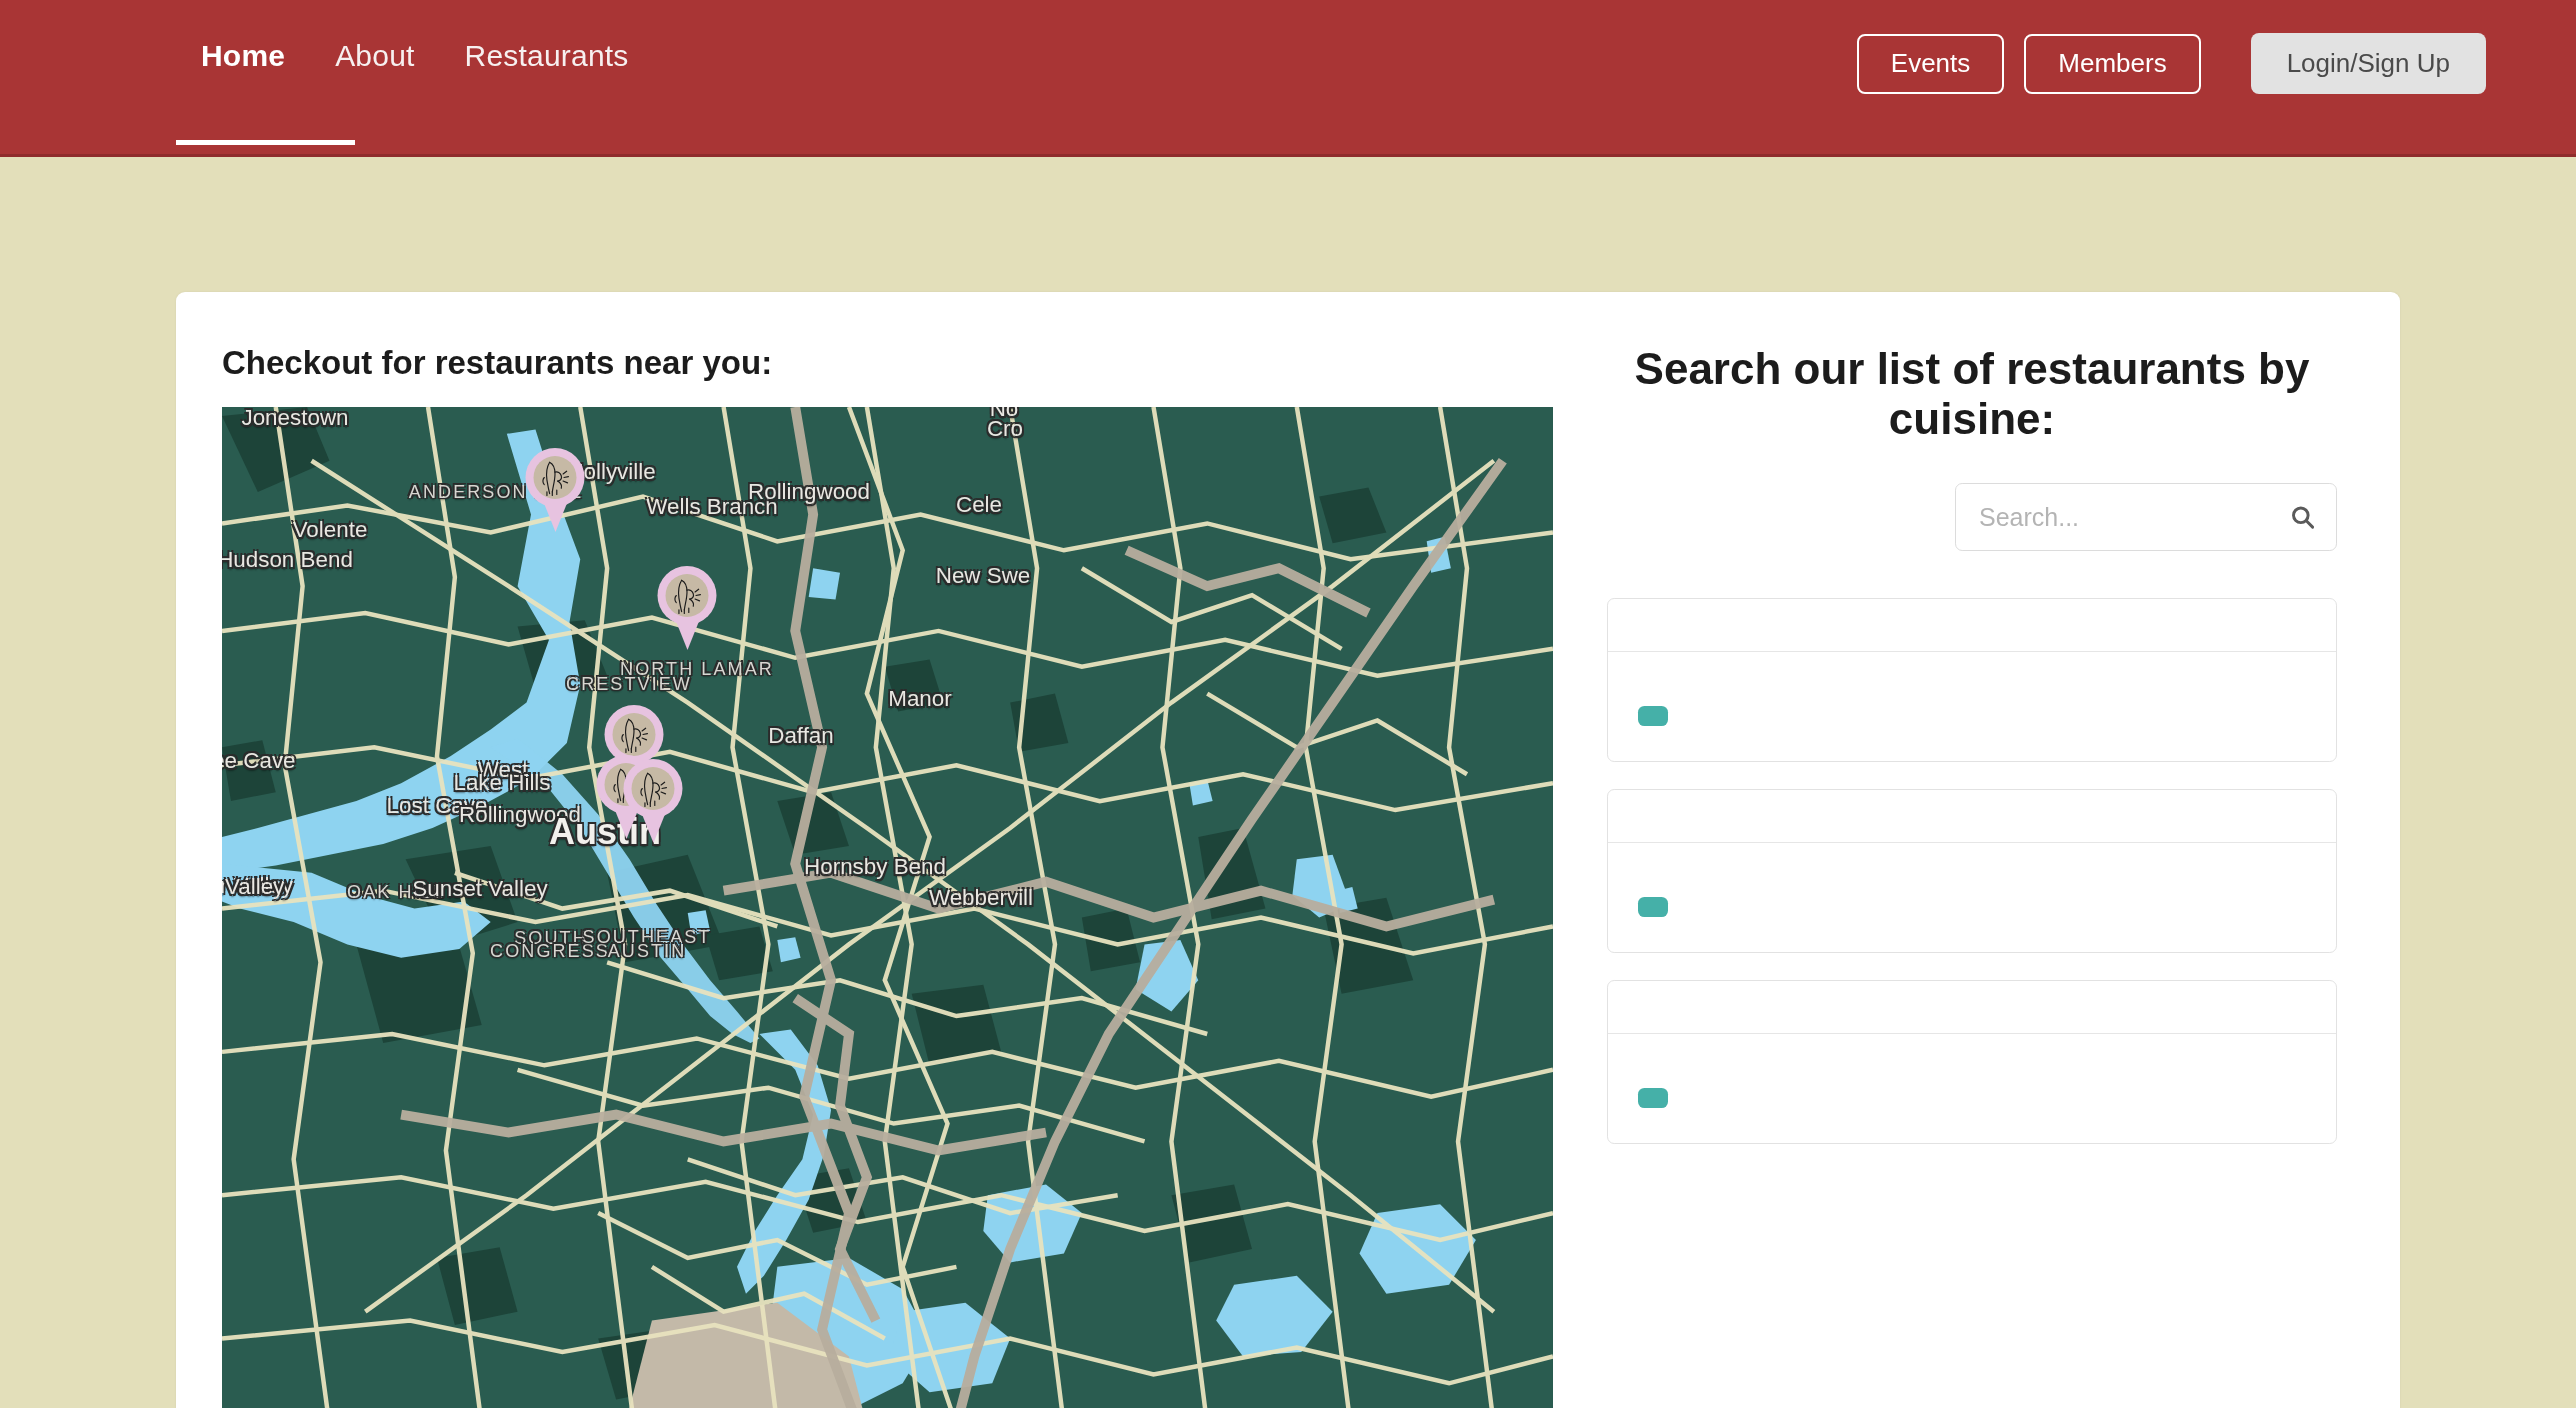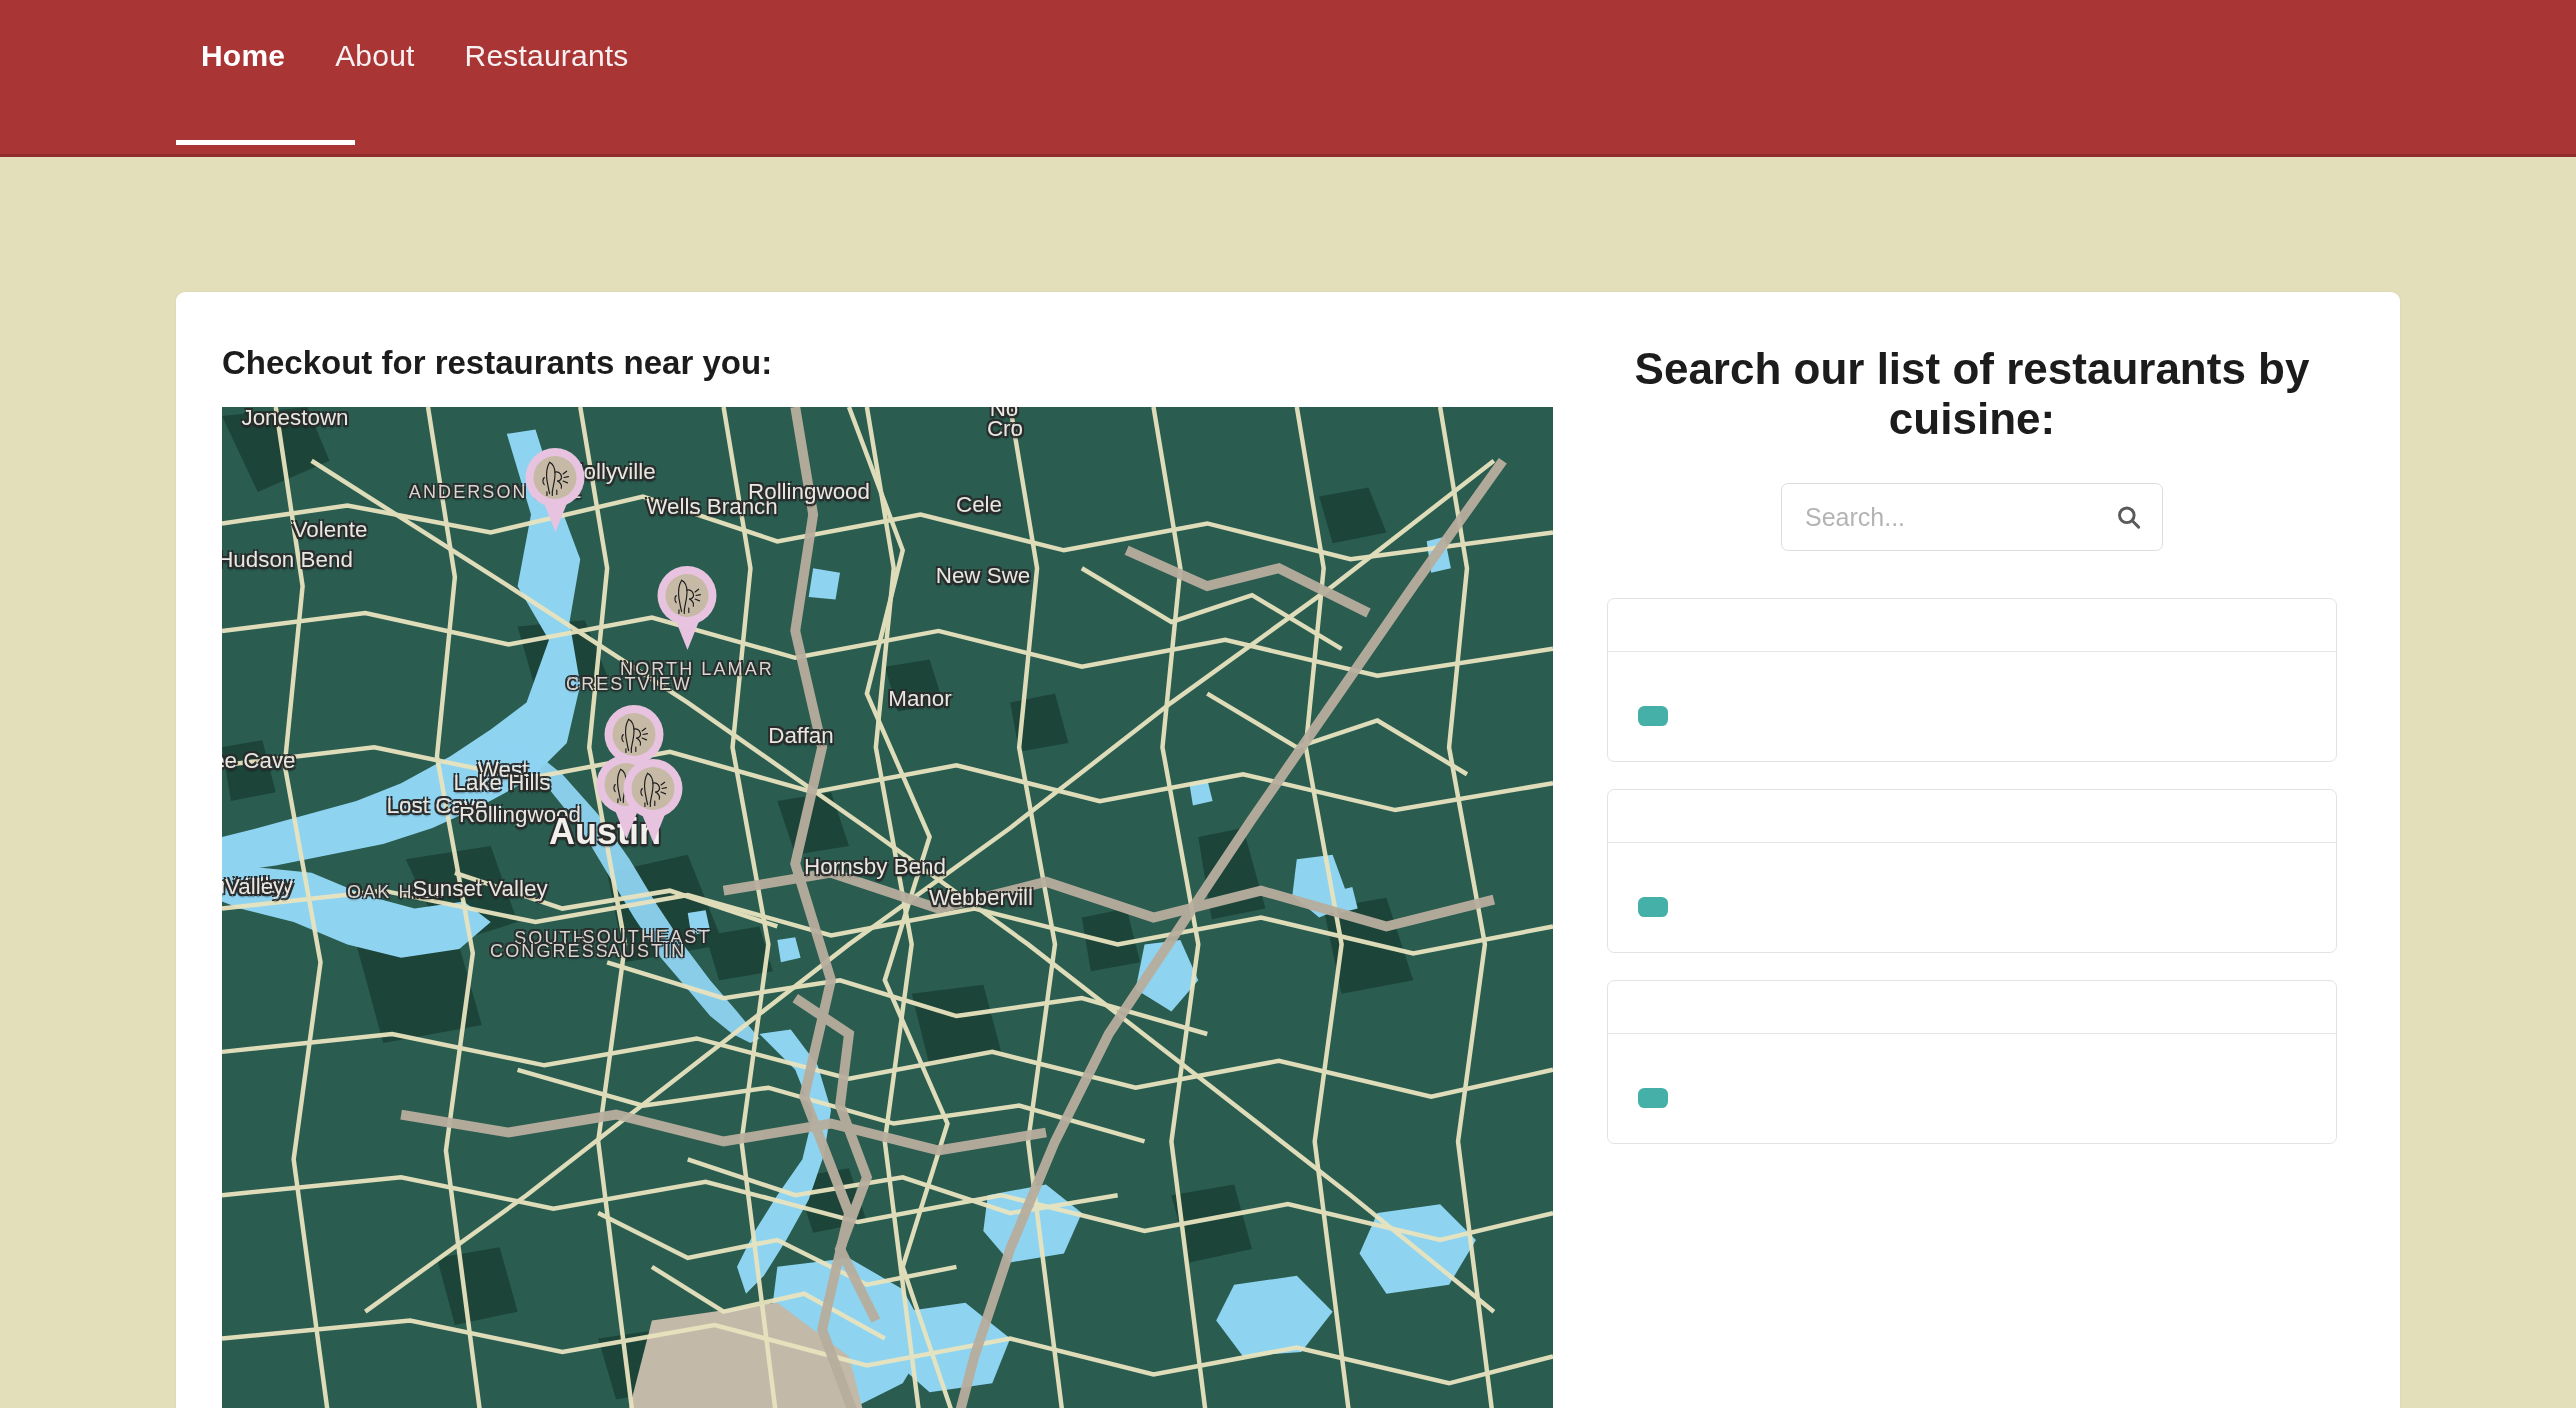--- a/index.html
+++ b/index.html
@@ -159,21 +159,21 @@
     position: absolute;
     left: 8px; top: 8px;
     width: 43px; height: 43px;
     border-radius: 50%;
     background: #c6b9a5;
     overflow: hidden;
   }
   .pin .glyph svg { position: absolute; inset: 0; }
 
   
-  .search-wrap { display: flex; justify-content: center; margin-bottom: 47px; }
+  .search-wrap { display: flex; justify-content: flex-end; margin-bottom: 47px; }
   .search-box {
     position: relative;
     width: 382px;
     height: 68px;
     border: 1.8px solid #dcdcdc;
     border-radius: 7.2px;
     background: #ffffff;
     display: flex;
     align-items: center;
   }
@@ -235,20 +235,25 @@
 <body>
 
 <div class="navbar">
   <div class="nav-left">
     <a class="nav-link active" href="#">Home</a>
     <a class="nav-link" href="#">About</a>
     <a class="nav-link" href="#">Restaurants</a>
   </div>
   <div class="nav-underline"></div>
 
+  <div class="nav-right">
+    <button class="btn-outline">Events</button>
+    <button class="btn-outline">Members</button>
+    <button class="btn-light">Login/Sign Up</button>
+  </div>
 </div>
 
 <div class="page">
   <div class="content-card">
 
     <div class="col-left">
       <div class="section-title">Checkout for restaurants near you:</div>
 
       <div class="map" id="map">
         <svg viewBox="0 0 1486 1137" preserveAspectRatio="none">

